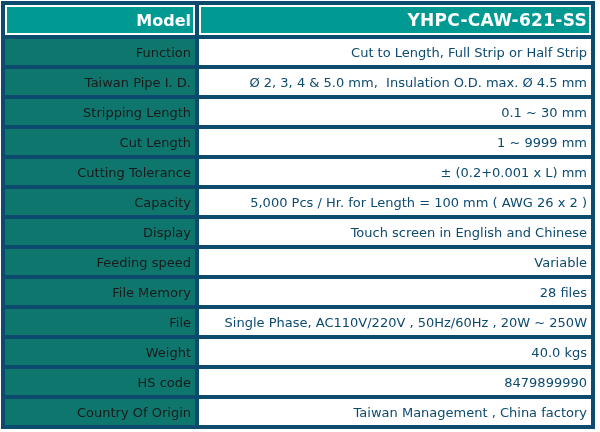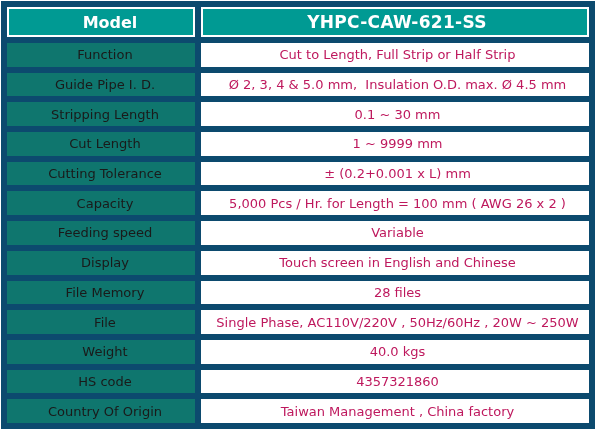--- a/index.html
+++ b/index.html
@@ -20,23 +20,23 @@
     left: 1px;
     top: 1px;
     width: 594px;
     height: 428px;
     border-collapse: collapse;
     table-layout: fixed;
   }
   .col-label { width: 194px; }
   table.spec-table th,
   table.spec-table td {
-    border: 6px solid #0c4a6e;
+    border: 4px solid #0c4a6e;
     vertical-align: middle;
-    text-align: center;
+    text-align: right;
     white-space: pre;
     overflow: hidden;
   }
   th.hdr {
     background: #009a93;
     color: #ffffff;
     font-weight: bold;
     font-size: 16px;
     height: 30px;
     padding: 0 4px 0 22px;
@@ -48,21 +48,21 @@
     letter-spacing: 0.3px;
   }
   td.label-cell {
     font-size: 13px;
     color: #1a1a1a;
     padding: 0 4px 0 12px;
     background: #0f766e;
   }
   td.value-cell {
     font-size: 13px;
-    color: #be185d;
+    color: #0c4a6e;
     padding: 0 4px 0 9px;
     background: #ffffff;
   }
 </style>
 </head>
 <body>
 
 <div class="canvas">
   <table class="spec-table">
     <colgroup>
@@ -74,62 +74,62 @@
         <th class="hdr">Model</th>
         <th class="hdr hdr-value">YHPC-CAW-621-SS</th>
       </tr>
     </thead>
     <tbody>
         <tr>
     <td class="label-cell">Function</td>
     <td class="value-cell">Cut to Length, Full Strip or Half Strip</td>
   </tr>
         <tr>
-    <td class="label-cell">Guide Pipe I. D.</td>
+    <td class="label-cell">Taiwan Pipe I. D.</td>
     <td class="value-cell">Ø 2, 3, 4 &amp; 5.0 mm,  Insulation O.D. max. Ø 4.5 mm</td>
   </tr>
         <tr>
     <td class="label-cell">Stripping Length</td>
     <td class="value-cell">0.1 ~ 30 mm</td>
   </tr>
         <tr>
     <td class="label-cell">Cut Length</td>
     <td class="value-cell">1 ~ 9999 mm</td>
   </tr>
         <tr>
     <td class="label-cell">Cutting Tolerance</td>
     <td class="value-cell">± (0.2+0.001 x L) mm</td>
   </tr>
         <tr>
     <td class="label-cell">Capacity</td>
     <td class="value-cell">5,000 Pcs / Hr. for Length = 100 mm ( AWG 26 x 2 )</td>
   </tr>
         <tr>
+    <td class="label-cell">Display</td>
+    <td class="value-cell">Touch screen in English and Chinese</td>
+  </tr>
+        <tr>
     <td class="label-cell">Feeding speed</td>
     <td class="value-cell">Variable</td>
-  </tr>
-        <tr>
-    <td class="label-cell">Display</td>
-    <td class="value-cell">Touch screen in English and Chinese</td>
   </tr>
         <tr>
     <td class="label-cell">File Memory</td>
     <td class="value-cell">28 files</td>
   </tr>
         <tr>
     <td class="label-cell">File</td>
     <td class="value-cell">Single Phase, AC110V/220V , 50Hz/60Hz , 20W ~ 250W</td>
   </tr>
         <tr>
     <td class="label-cell">Weight</td>
     <td class="value-cell">40.0 kgs</td>
   </tr>
         <tr>
     <td class="label-cell">HS code</td>
-    <td class="value-cell">4357321860</td>
+    <td class="value-cell">8479899990</td>
   </tr>
         <tr>
     <td class="label-cell">Country Of Origin</td>
     <td class="value-cell">Taiwan Management , China factory</td>
   </tr>
       </tbody>
   </table>
 </div>
 
 </body></html>

